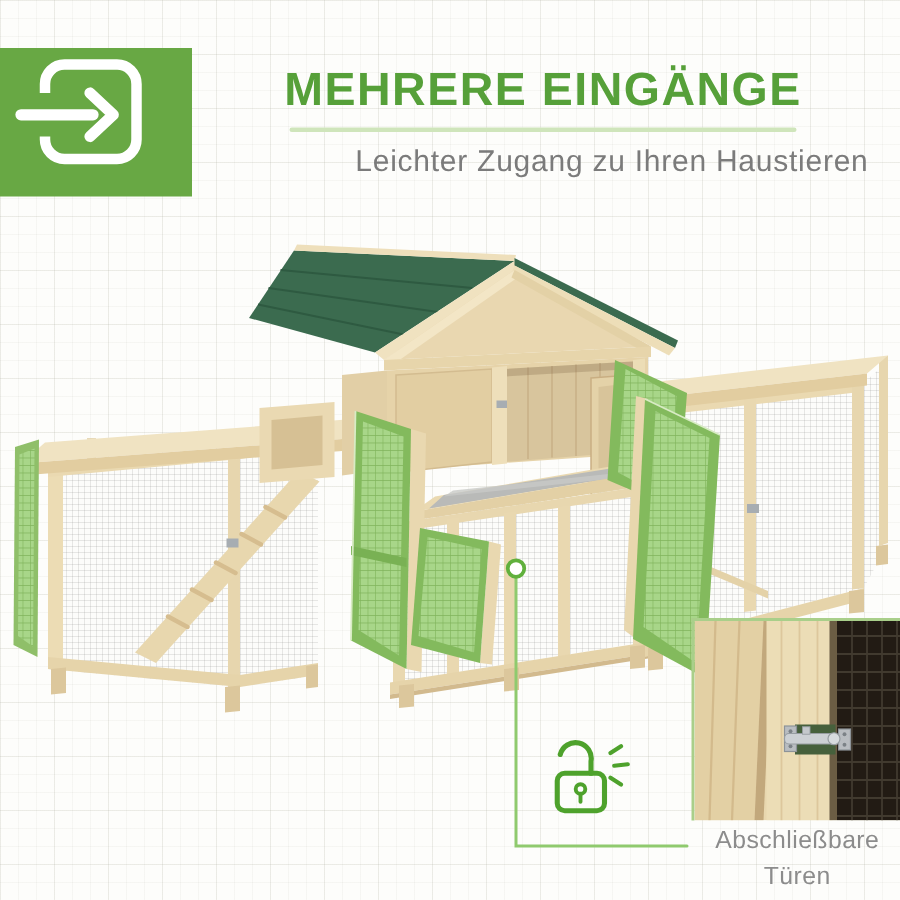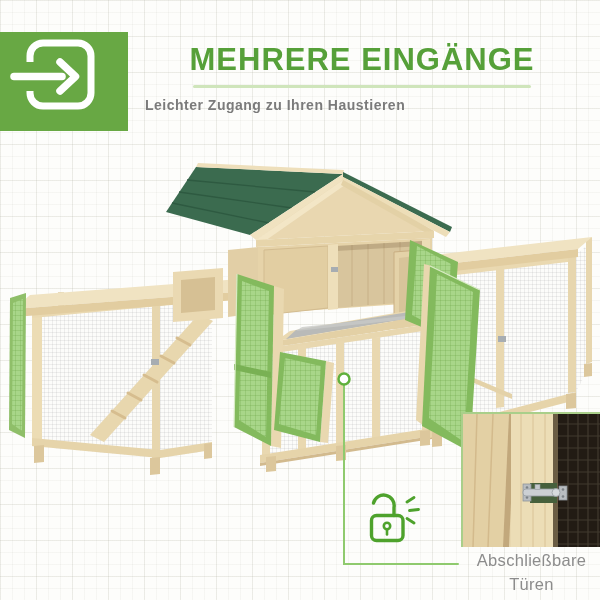--- a/index.html
+++ b/index.html
@@ -20,22 +20,22 @@
   }
   .title{
     position:absolute;left:145px;top:42px;width:434px;text-align:center;
     font-size:31px;font-weight:700;letter-spacing:1px;color:#56a039;
   }
   .underline{
     position:absolute;left:193px;top:85px;width:338px;height:3px;
     background:#cfe5bb;border-radius:2px;
   }
   .subtitle{
-    position:absolute;left:145px;top:97px;width:434px;text-align:left;
-    font-size:14px;font-weight:700;letter-spacing:0.5px;color:#7b7b7b;
+    position:absolute;left:145px;top:97px;width:434px;text-align:right;
+    font-size:20px;font-weight:400;letter-spacing:0.5px;color:#7b7b7b;
   }
   .hutch{position:absolute;left:0;top:140px;}
   .overlay{position:absolute;left:0;top:0;pointer-events:none;}
   .inset{
     position:absolute;left:461px;top:412px;width:139px;height:133px;
     border-top:2px solid #a9cf8a;border-left:2px solid #a9cf8a;box-sizing:content-box;
     overflow:hidden;
   }
   .caption{
     position:absolute;left:461px;top:549px;width:141px;text-align:center;

